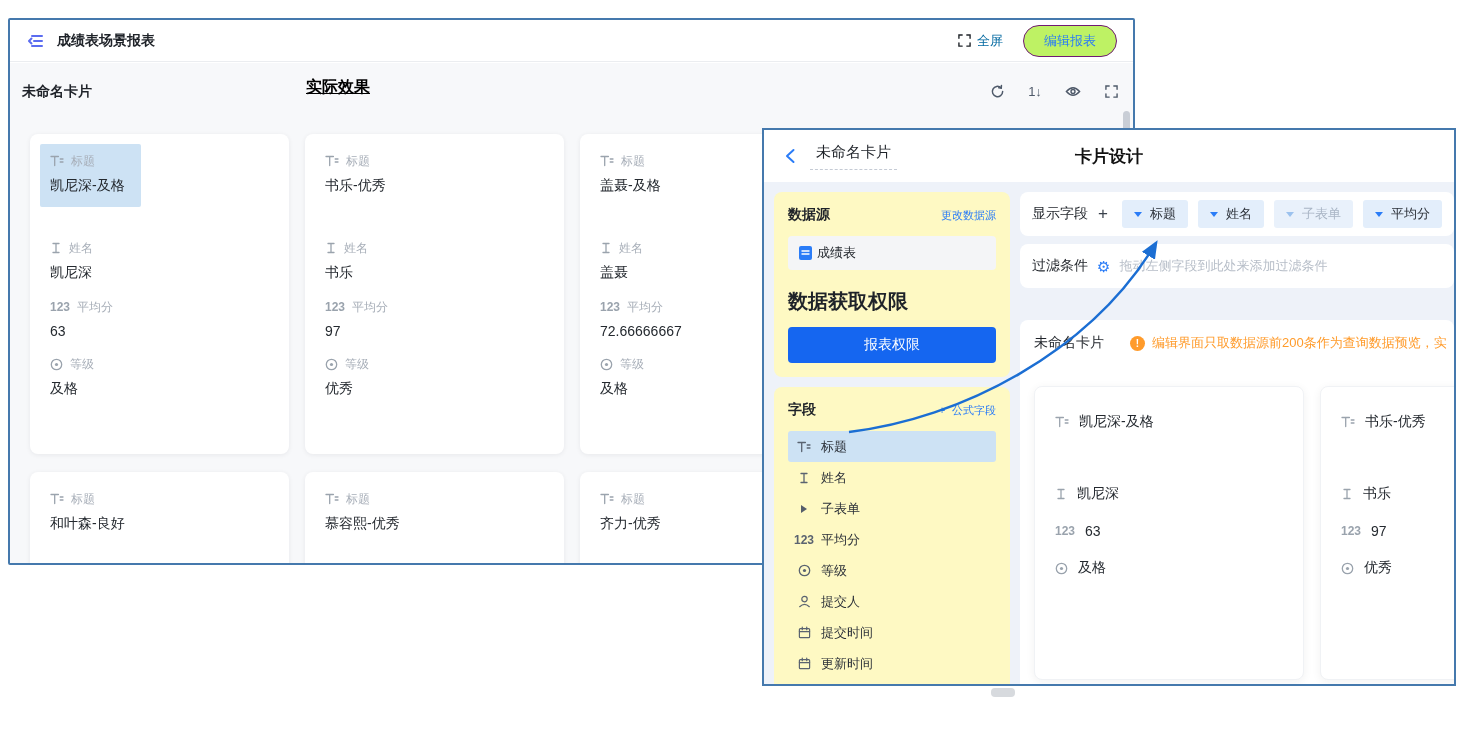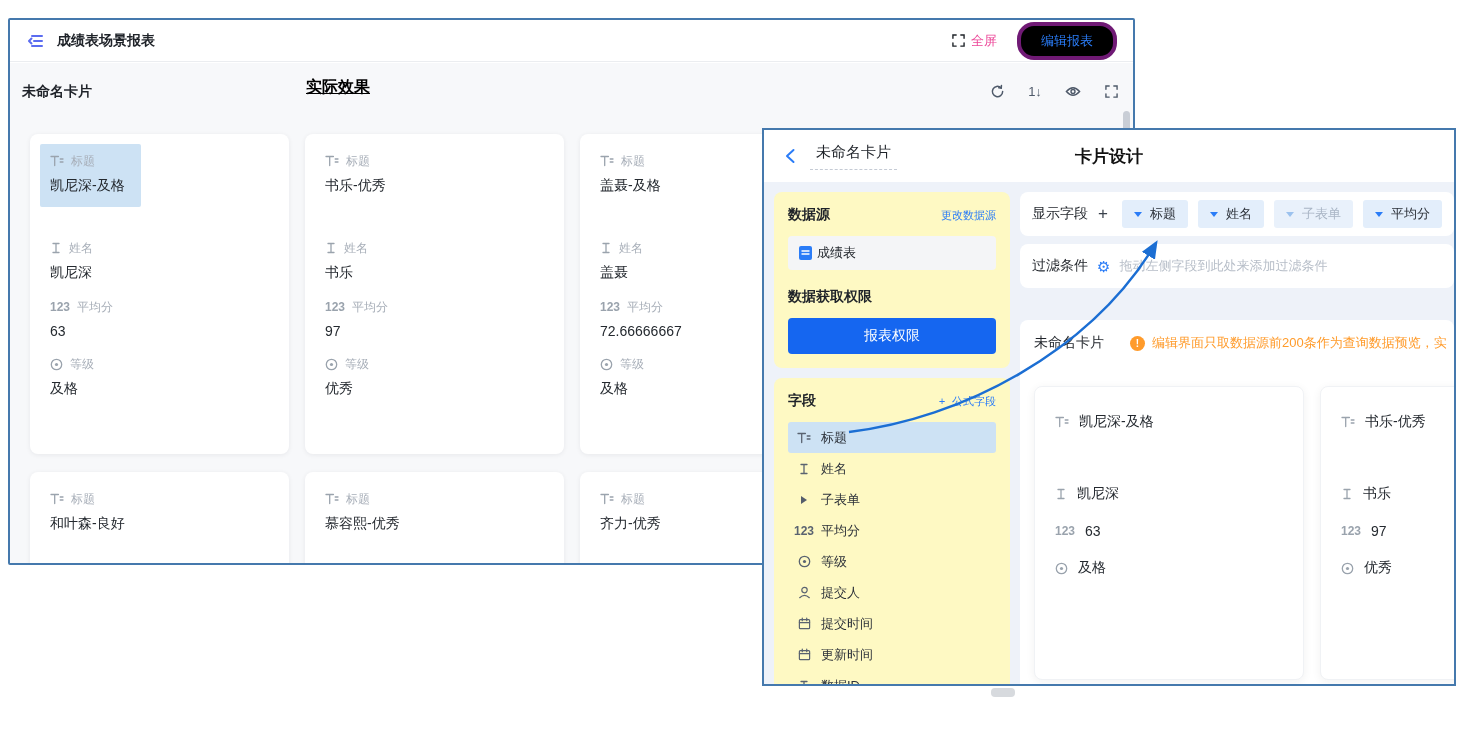--- a/index.html
+++ b/index.html
@@ -7,22 +7,22 @@
     font-family:"Liberation Sans","DejaVu Sans",sans-serif; }
   body { position:relative; color:#24292f; }
 
   
   .bg-window { position:absolute; left:8px; top:18px; width:1127px; height:547px;
     background:#fff; border:2px solid #4579ad; border-radius:2px; overflow:hidden; z-index:1; }
   .bg-header { height:42px; background:#fff; border-bottom:1px solid #ebedf0;
     display:flex; align-items:center; padding:0 16px; }
   .bg-title { margin-left:12px; font-size:14px; font-weight:700; color:#1f2329; }
   .bg-header .spacer { flex:1; }
-  .fullscreen-wrap { display:flex; align-items:center; gap:6px; font-size:13px; color:#ec4899; margin-right:20px; cursor:pointer; }
-  .edit-btn { padding:6px 20px; border-radius:17px; background:#000000; border:4px solid #701a75;
+  .fullscreen-wrap { display:flex; align-items:center; gap:6px; font-size:13px; color:#0369a1; margin-right:20px; cursor:pointer; }
+  .edit-btn { padding:6px 20px; border-radius:17px; background:#bef264; border:1px solid #701a75;
     color:#2a7cf7; font-size:13px; cursor:pointer; }
   .bg-content { position:absolute; left:0; right:0; top:43px; bottom:0; background:#f7f8fa; overflow:hidden; }
   .group-title { position:absolute; left:12px; top:20px; font-size:14px; font-weight:700; color:#1f2329; }
   .section-heading { position:absolute; left:296px; top:14px; font-size:16px; font-weight:700; color:#000;text-decoration:underline; }
   .toolbar-icons { position:absolute; right:14px; top:20px; display:flex; align-items:center; gap:22px; color:#4e5969; }
   .toolbar-icons .ticon { width:16px; height:16px; display:flex; align-items:center; justify-content:center; cursor:pointer; font-size:13px; color:#4e5969; }
 
   .card { position:absolute; width:259px; height:320px; background:#fff; border-radius:8px;
     box-shadow:0 1px 5px rgba(31,35,41,.07); padding:20px; overflow:hidden; }
   .flabel { font-size:12px; color:#a7aeb8; display:flex; align-items:center; gap:7px; height:14px; white-space:nowrap; }
@@ -49,21 +49,21 @@
   .fg-breadcrumb { margin-left:14px; font-size:15px; color:#1f2329; border-bottom:1px dashed #c5cbd5; padding:0 6px 7px; cursor:pointer; }
   .fg-page-title { position:absolute; left:50%; top:15px; transform:translateX(-50%); font-size:17px; font-weight:700; color:#111; }
 
   .left-col { position:absolute; left:10px; top:62px; width:236px; }
   .panel { background:#fef9c3; border-radius:8px; padding:14px; }
   .panel-head { display:flex; align-items:center; justify-content:space-between; }
   .panel-heading { font-size:14px; font-weight:700; color:#1f2329; }
   .blue-link { font-size:11px; color:#2a7cf7; cursor:pointer; white-space:nowrap;font-family:Liberation Mono, monospace; }
   .ds-box { margin-top:12px; height:34px; background:#f4f5f7; border-radius:4px;
     display:flex; align-items:center; gap:4px; padding:0 10px; font-size:13px; color:#24292f; cursor:pointer; }
-  .perm-heading { margin-top:18px; font-size:14px; font-weight:700; color:#1f2329; }
+  .perm-heading { margin-top:18px; font-size:20px; font-weight:700; color:#1f2329; }
   .perm-btn { margin-top:12px; width:100%; height:36px; background:#1566f0; color:#fff; border:none;
     border-radius:4px; font-size:14px; cursor:pointer; font-family:inherit; }
   .fields-panel { margin-top:10px; height:330px; padding-bottom:0; }
   .field-list { margin-top:12px; }
   .fitem { display:flex; align-items:center; gap:9px; height:31px; padding:0 8px;
     font-size:13px; color:#2b3038; border-radius:3px; cursor:pointer; white-space:nowrap; }
   .fitem.sel { background:#cde2f4; }
   .fitem .icn { width:16px; }
 
   .bar { position:absolute; left:256px; right:0; height:44px; background:#fff; border-radius:8px;

